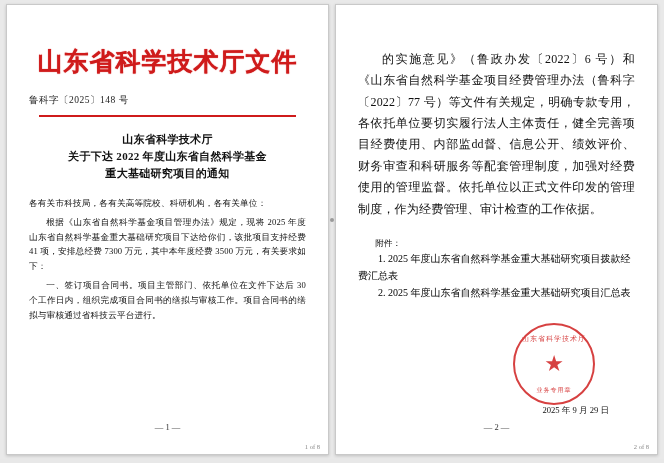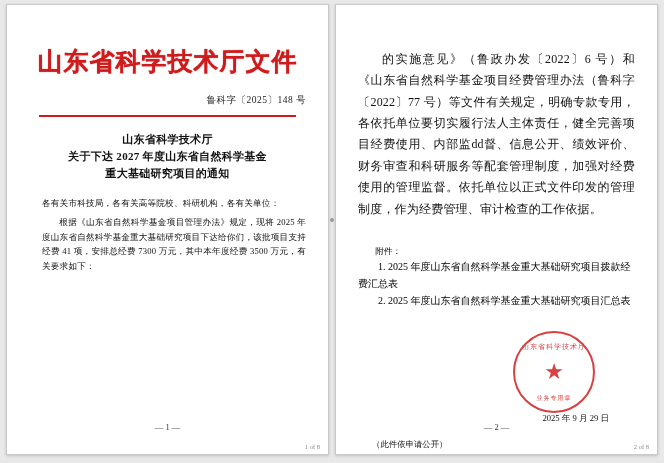--- a/index.html
+++ b/index.html
@@ -45,21 +45,21 @@
     color: #cf1b1b;
     font-family: "Liberation Serif", serif;
     font-weight: bold;
     font-size: 25px;
     letter-spacing: 1px;
     margin-top: 26px;
     margin-bottom: 16px;
     text-shadow: 0 0 1px #cf1b1b;
   }
   .doc-number {
-    text-align: right;
+    text-align: left;
     font-size: 9.5px;
     color: #222;
     margin-bottom: 8px;
     letter-spacing: 0.5px;
   }
   .red-rule {
     height: 2px;
     background: #cf1b1b;
     margin: 4px 10px 14px 10px;
   }
@@ -70,21 +70,21 @@
     line-height: 1.55;
     color: #111;
     letter-spacing: 0.3px;
     margin-bottom: 14px;
   }
   .body-p {
     font-size: 8.6px;
     line-height: 1.72;
     color: #111;
     text-align: justify;
-    margin: 0 0 4px 13px;
+    margin: 0 0 4px 0;
     letter-spacing: 0.2px;
   }
   .indent {
     text-indent: 2em;
   }
   .page-num {
     position: absolute;
     bottom: 22px;
     left: 0;
     right: 0;
@@ -106,21 +106,21 @@
     line-height: 1.78;
     color: #111;
     text-align: justify;
     letter-spacing: 0.2px;
     margin-top: 30px;
   }
   .p2-body p {
     margin: 0 0 3px 0;
   }
   .attach-label {
-    margin-top: 24px;
+    margin-top: 16px;
     font-size: 8.6px;
     line-height: 1.7;
   }
   .attach-item {
     font-size: 10px;
     line-height: 1.7;
     text-indent: 2em;
   }
   .seal-area {
     position: relative;
@@ -199,26 +199,27 @@
     <div class="page-inner">
 
       <div class="doc-title">山东省科学技术厅文件</div>
 
       <div class="doc-number">鲁科字〔2025〕148 号</div>
 
       <div class="red-rule"></div>
 
       <div class="subject">
         <div>山东省科学技术厅</div>
-        <div>关于下达 2027 年度山东省自然科学基金</div>
+        <div>关于下达 2022 年度山东省自然科学基金</div>
         <div>重大基础研究项目的通知</div>
       </div>
 
       <p class="body-p">各有关市科技局，各有关高等院校、科研机构，各有关单位：</p>
       <p class="body-p indent">根据《山东省自然科学基金项目管理办法》规定，现将 2025 年度山东省自然科学基金重大基础研究项目下达给你们，该批项目支持经费 41 项，安排总经费 7300 万元，其中本年度经费 3500 万元，有关要求如下：</p>
+      <p class="body-p indent">一、签订项目合同书。项目主管部门、依托单位在文件下达后 30 个工作日内，组织完成项目合同书的缮拟与审核工作。项目合同书的缮拟与审核通过省科技云平台进行。</p>
 
       <div class="page-num">— 1 —</div>
     </div>
     <div class="page-foot">1 of 8</div>
   </div>
 
   <div class="page">
     <div class="page-inner">
 
       <div class="p2-body">
@@ -231,21 +232,20 @@
 
       <div class="seal-area">
         <div class="seal">
           <div class="seal-top-text">山东省科学技术厅</div>
           <div class="seal-star">★</div>
           <div class="seal-bottom-text">业务专用章</div>
         </div>
         <div class="sign-date">2025 年 9 月 29 日</div>
       </div>
 
-      <div class="public-note">（此件依申请公开）</div>
 
       <div class="page-num">— 2 —</div>
     </div>
     <div class="page-foot">2 of 8</div>
   </div>
 
   <div class="scroll-dot"></div>
 </div>
 
 </body></html>

